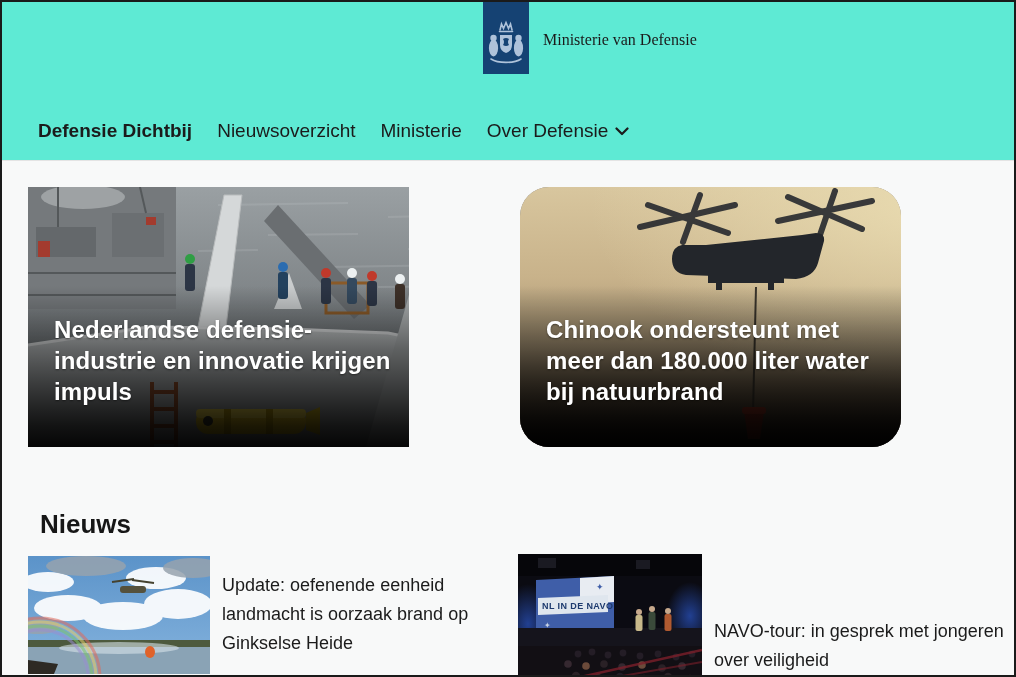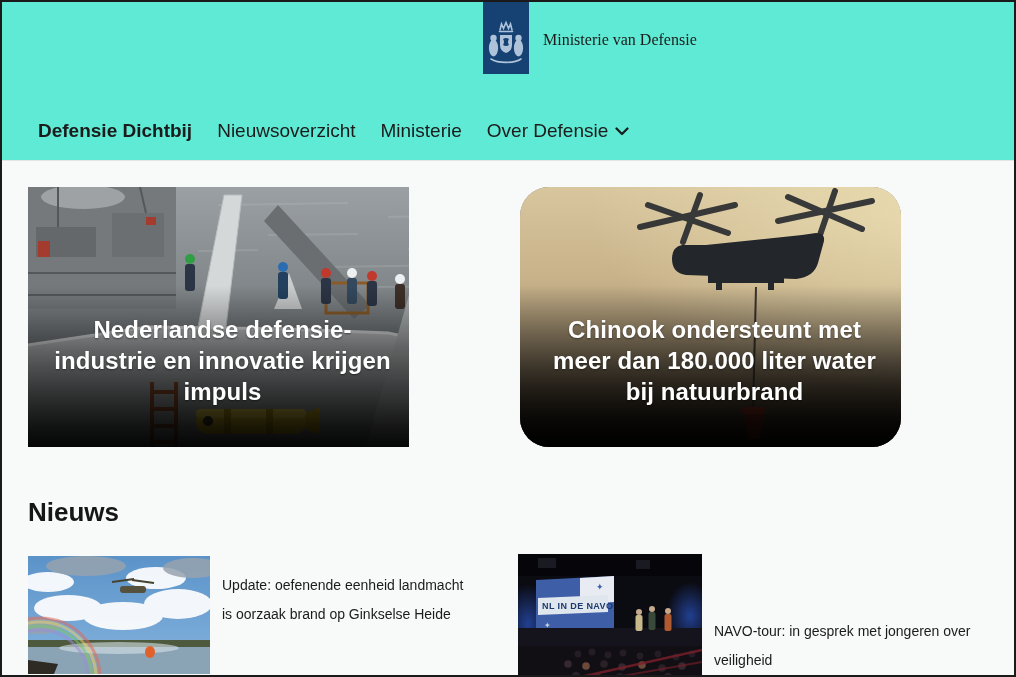--- a/index.html
+++ b/index.html
@@ -20,33 +20,33 @@
   
   nav{position:absolute;left:36px;top:110px;height:38px;display:flex;align-items:center;gap:25px;font-size:19px;}
   .nav-item{display:flex;align-items:center;gap:7px;cursor:pointer;white-space:nowrap;color:#1b1b1b;text-decoration:none;}
   .nav-item.active{font-weight:bold;}
   .rule{position:absolute;left:0;top:158px;width:1012px;height:1px;background:#e4e4e4;}
 
   
   .content{position:absolute;left:0;top:159px;width:1012px;height:514px;background:#f8f9f9;overflow:hidden;}
 
   
-  .hero-card{position:absolute;top:26px;width:381px;height:260px;overflow:hidden;cursor:pointer;background:#777;text-align:center;}
+  .hero-card{position:absolute;top:26px;width:381px;height:260px;overflow:hidden;cursor:pointer;background:#777;}
   .hero-card.left{left:26px;}
   .hero-card.right{left:518px;border-radius:29px;}
   .hero-card > svg{position:absolute;left:0;top:0;}
   .hero-shade{position:absolute;left:0;top:0;right:0;bottom:0;
     background:linear-gradient(to bottom, rgba(0,0,0,0) 38%, rgba(0,0,0,.45) 62%, rgba(0,0,0,.88) 92%, rgba(0,0,0,.96) 100%);}
   .hero-title{position:absolute;left:26px;right:18px;bottom:20px;color:#fff;font-size:24px;font-weight:bold;line-height:31px;letter-spacing:.1px;text-shadow:0 1px 2px rgba(0,0,0,.45);}
 
   
-  .news-heading{position:absolute;left:26px;top:336px;margin:0;font-size:26px;font-weight:bold;color:#161616;}
+  .news-heading{position:absolute;left:26px;top:336px;margin:12px;font-size:26px;font-weight:bold;color:#161616;}
   .news-item{position:absolute;cursor:pointer;}
   .news-thumb{position:absolute;overflow:hidden;background:#555;}
-  .news-title{position:absolute;margin:0;font-size:14px;font-weight:normal;line-height:29px;color:#1b1b1b;}
+  .news-title{position:absolute;margin:0;font-size:18px;font-weight:normal;line-height:29px;color:#1b1b1b;}
   .t1{left:26px;top:395px;width:182px;height:118px;}
   .t2{left:516px;top:393px;width:184px;height:128px;}
 </style>
 </head>
 <body>
 
 <div id="viewport">
 
   <header>
     <a class="ribbon">

